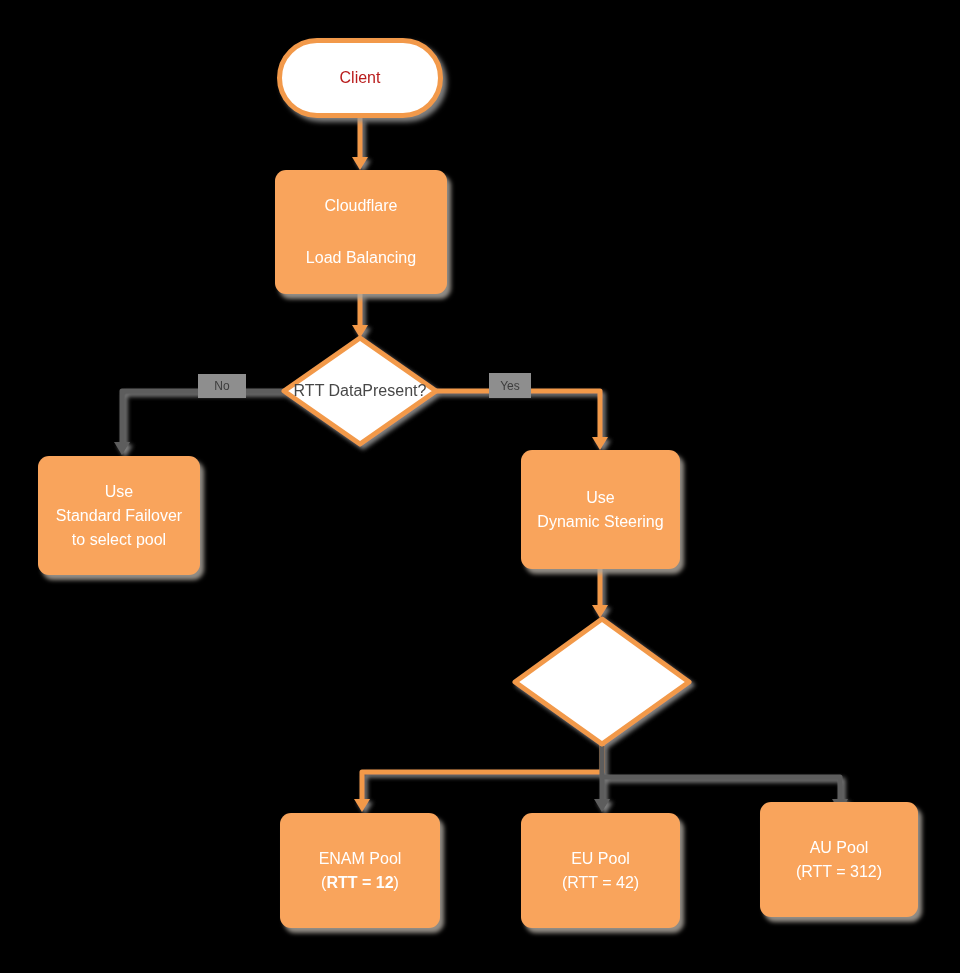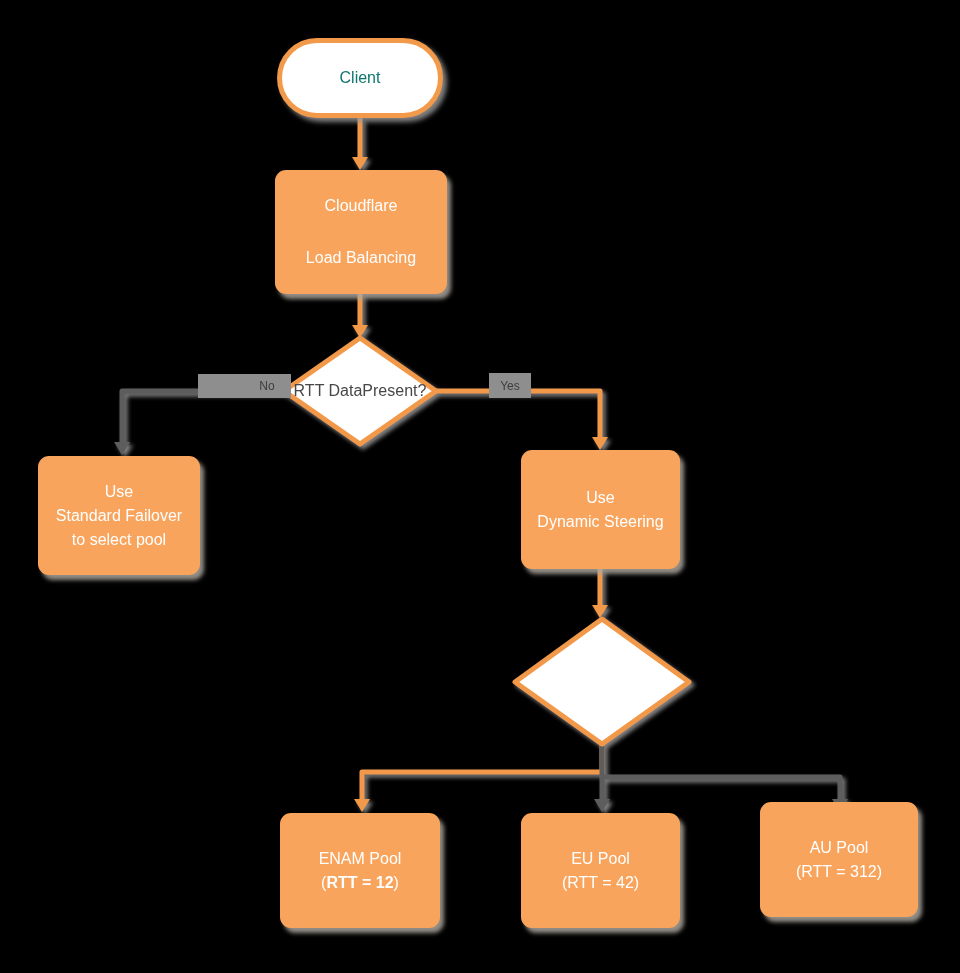--- a/index.html
+++ b/index.html
@@ -23,21 +23,21 @@
     position:absolute;z-index:2;box-sizing:border-box;
     display:flex;flex-direction:column;align-items:center;justify-content:center;
     text-align:center;font-size:16px;line-height:24px;
   }
   .proc{
     background:var(--node-fill);color:var(--text-light);
     border-radius:11px;
     box-shadow:4px 5px 4px rgba(172,166,158,0.85);
   }
   .terminator{
-    background:#FFFFFF;color:#0f766e;
+    background:#FFFFFF;color:#b91c1c;
     border:5px solid var(--node-border);
     border-radius:40px;
     box-shadow:4px 4px 5px rgba(150,150,150,0.85);
   }
   .diamond-text{
     position:absolute;z-index:3;display:flex;flex-direction:row;
     align-items:center;justify-content:center;text-align:center;
     color:var(--text-dark);font-size:16px;line-height:24px;background:transparent;
   }
   .edge-label{
@@ -100,21 +100,21 @@
   <div class="node proc" style="left:275px;top:170px;width:172px;height:124px;gap:28px;">
     <div>Cloudflare</div>
     <div>Load Balancing</div>
   </div>
 
   <div class="diamond-text" style="left:280px;top:360px;width:160px;height:62px;">
     <div>RTT Data</div>
     <div>Present?</div>
   </div>
 
-  <div class="edge-label" style="left:198px;top:374px;width:48px;height:24px;padding-left:45px;">
+  <div class="edge-label" style="left:198px;top:374px;width:48px;height:24px;">
     <span>No</span>
   </div>
   <div class="edge-label" style="left:489px;top:373px;width:42px;height:25px;">
     <span>Yes</span>
   </div>
 
   <div class="node proc" style="left:38px;top:456px;width:162px;height:119px;">
     <div>Use</div>
     <div>Standard Failover</div>
     <div>to select pool</div>

